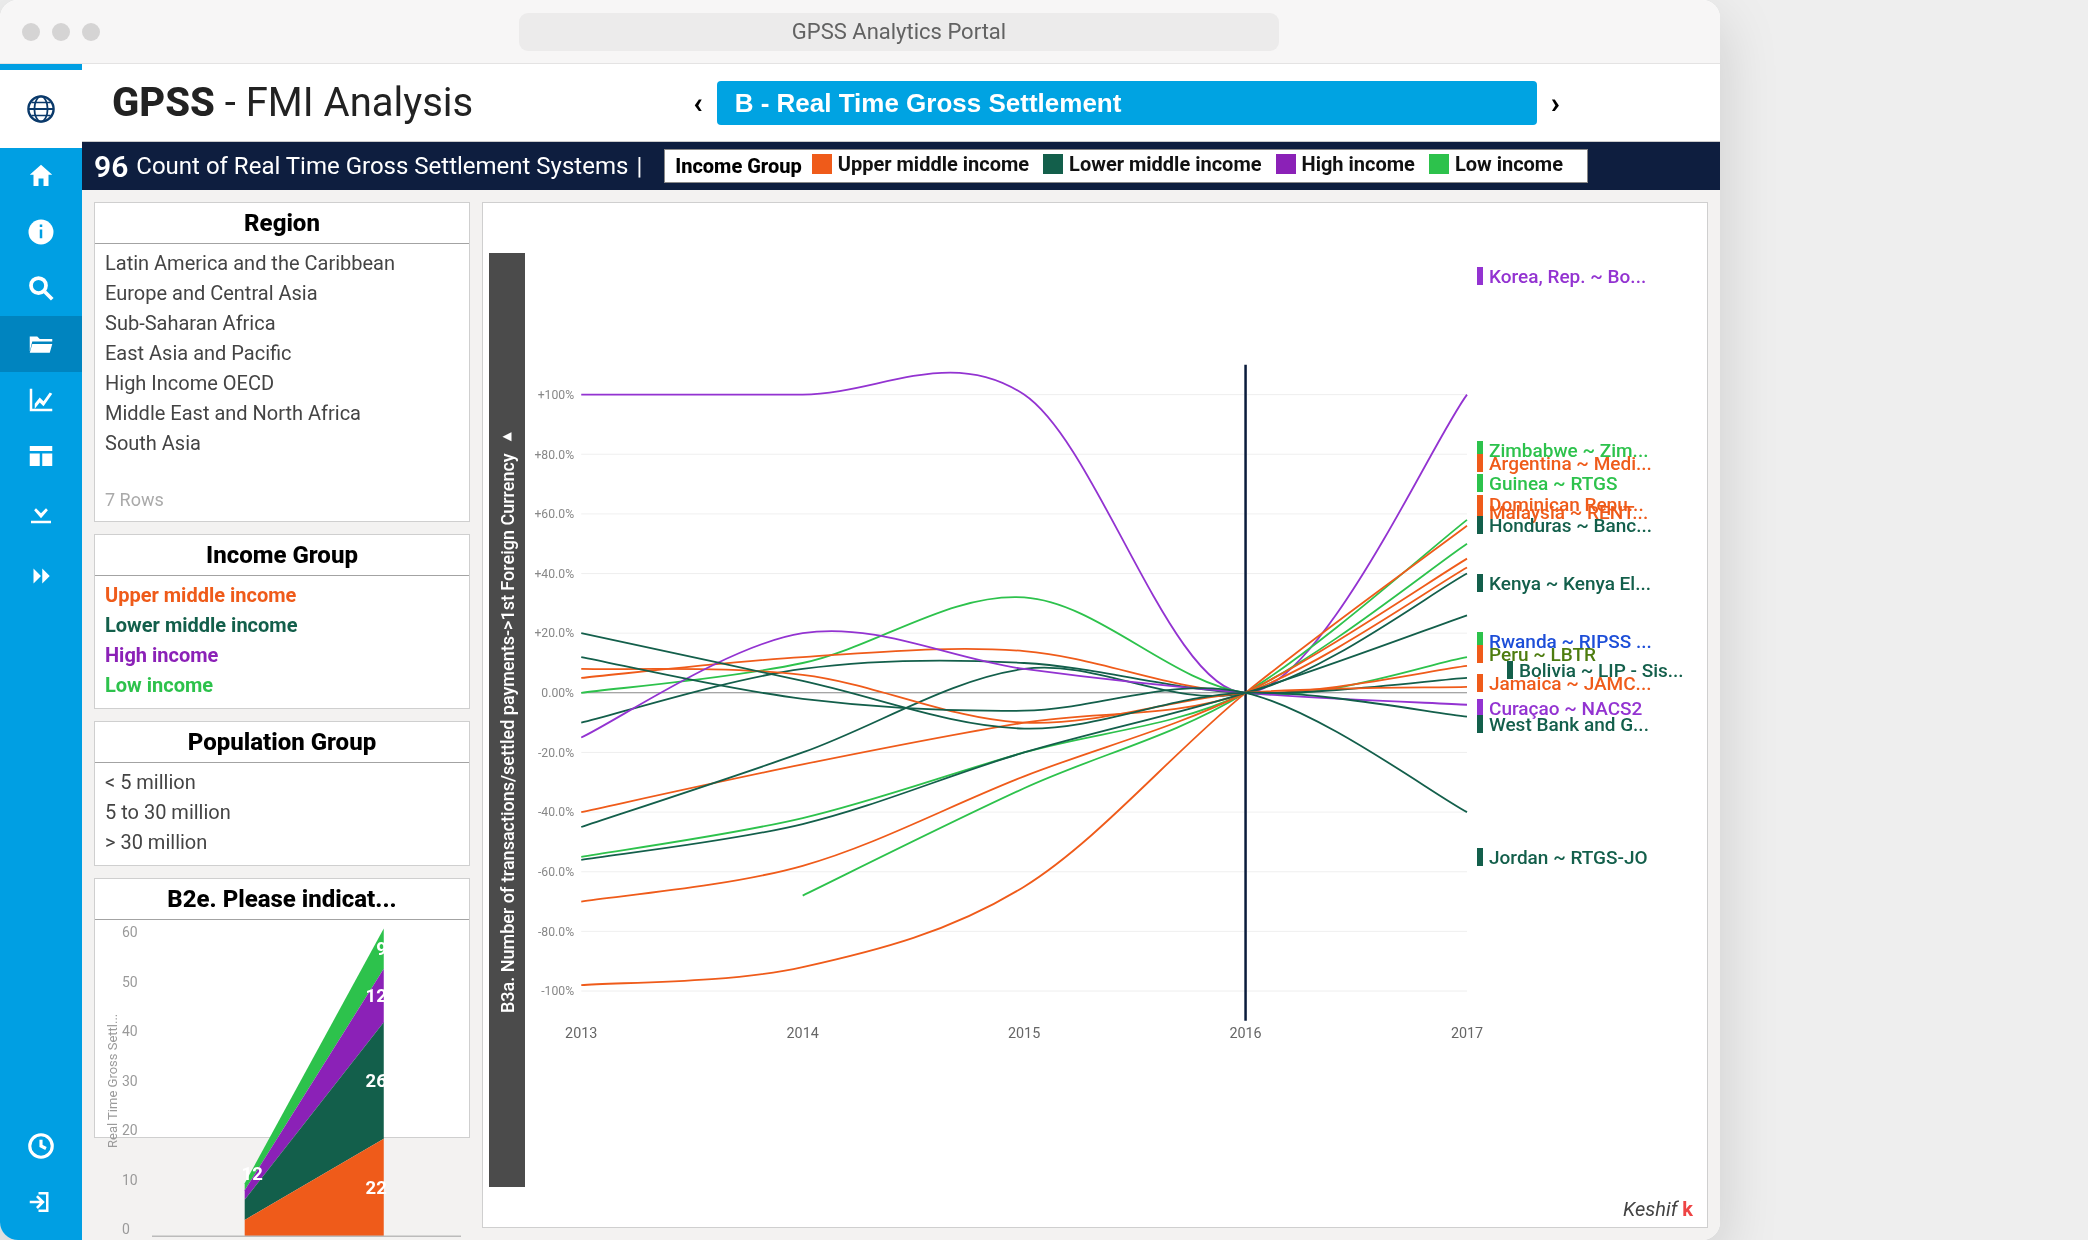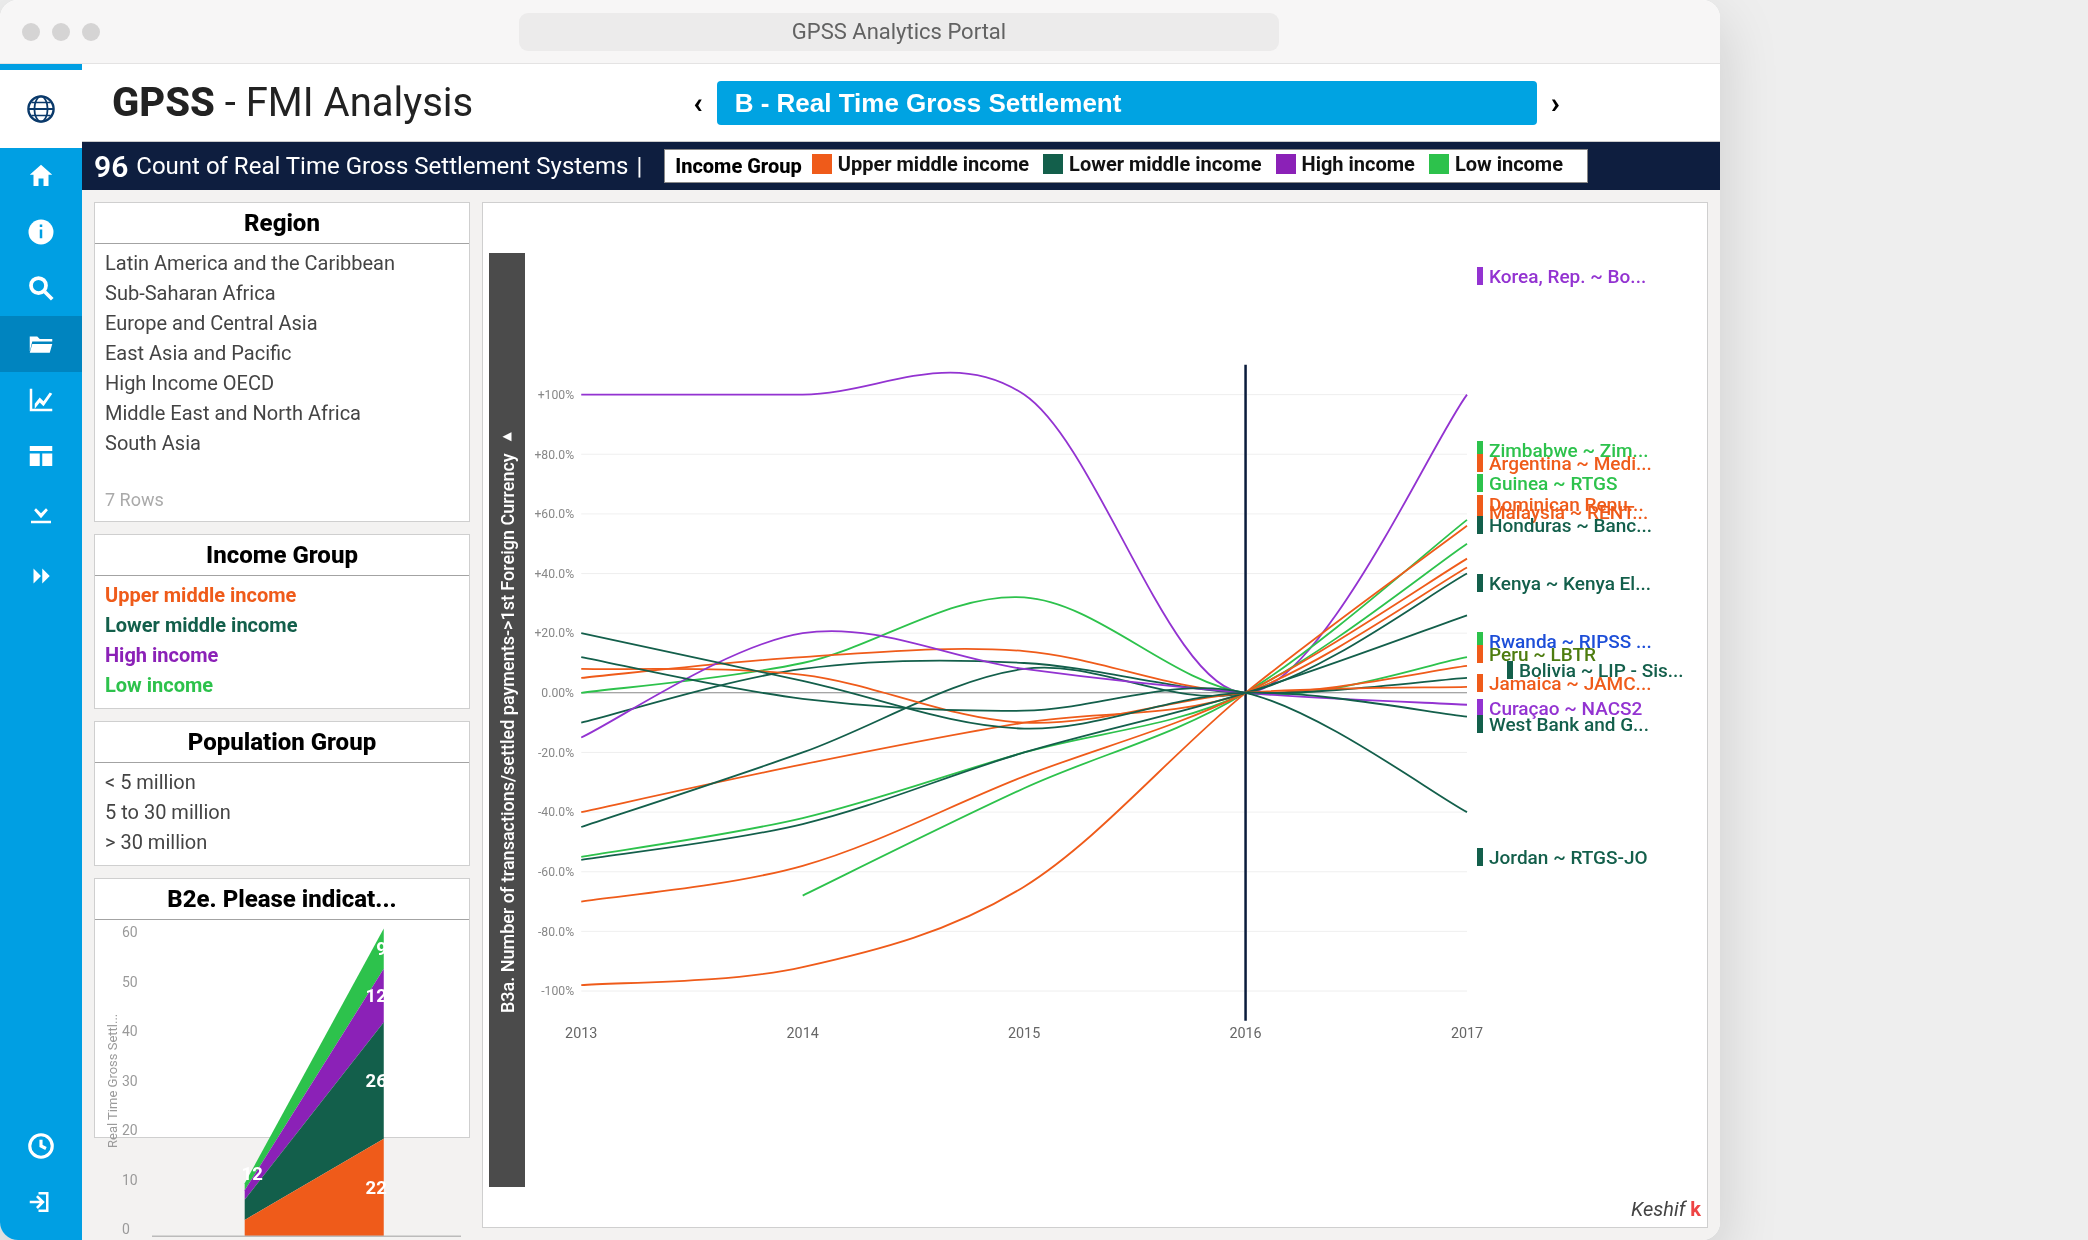--- a/index.html
+++ b/index.html
@@ -140,21 +140,21 @@
     writing-mode: vertical-rl; transform: rotate(180deg);
   }
   .chart-svg { position:absolute; left: 48px; right: 240px; top: 20px; bottom: 50px; }
   .chart-labels {
     position:absolute; right: 10px; top: 20px; bottom: 50px; width: 220px;
   }
   .clab { position:absolute; font-size: 19px; font-weight: 500; white-space: nowrap; overflow:hidden; text-overflow:ellipsis; max-width: 215px;}
   .clab .bar { display:inline-block; width: 6px; height: 18px; margin-right: 6px; vertical-align: -2px;}
 
   .brand-footer {
-    position:absolute; right: 6px; bottom: 6px; font-size: 20px; color:#444; font-style: italic;
+    position:absolute; right: 14px; bottom: 6px; font-size: 20px; color:#444; font-style: italic;
   }
   .brand-footer .k { color:#e44; font-weight:700; font-style: normal;}
 
 </style>
 </head>
 <body>
 
 <div class="browser-window">
 
   <div class="titlebar">
@@ -263,22 +263,22 @@
       </div>
 
       <div class="content">
 
         <div class="facets">
 
           <div class="panel">
             <div class="ptitle">Region</div>
             <ul id="region-list">
                 <li>Latin America and the Caribbean</li>
+                <li>Europe and Central Asia</li>
                 <li>Sub-Saharan Africa</li>
-                <li>Europe and Central Asia</li>
                 <li>East Asia and Pacific</li>
                 <li>High Income OECD</li>
                 <li>Middle East and North Africa</li>
                 <li>South Asia</li>
                 <li class="footer">7 Rows</li>
               </ul>
           </div>
 
           <div class="panel">
             <div class="ptitle">Income Group</div>

